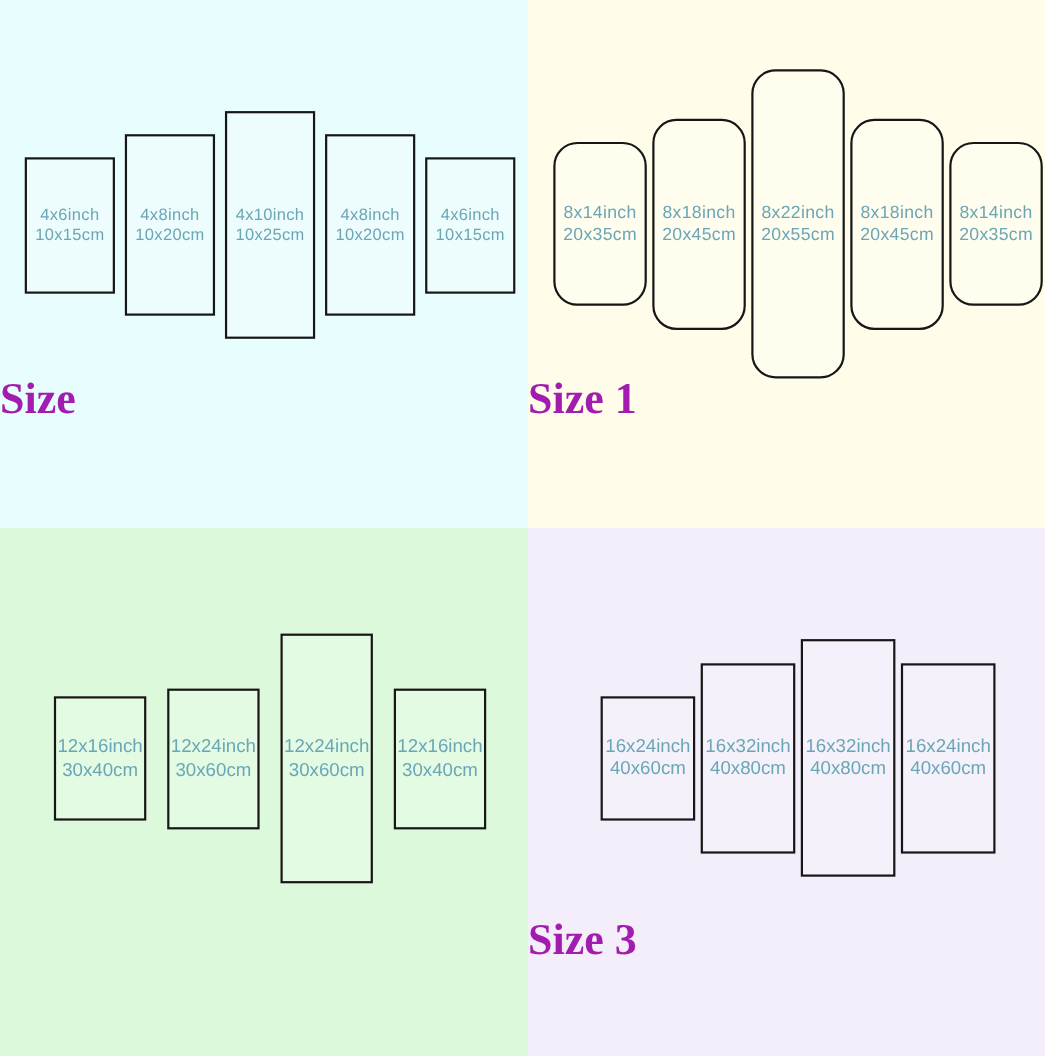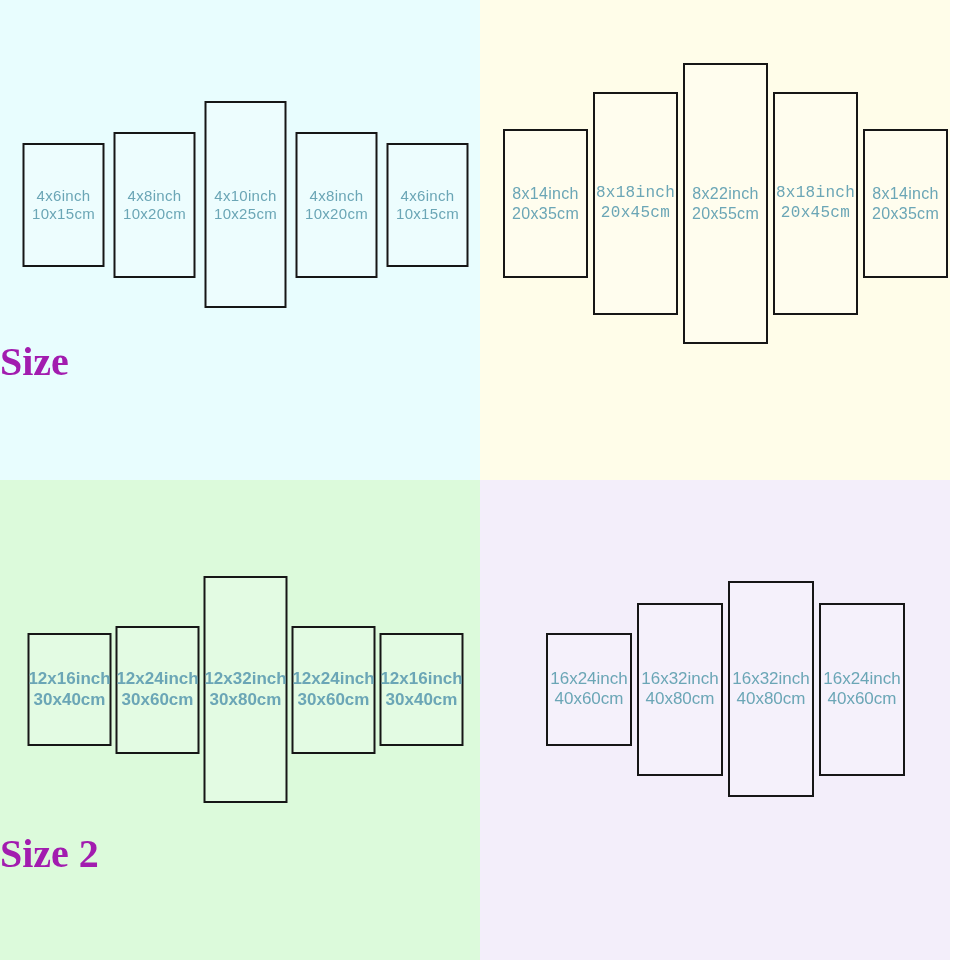--- a/index.html
+++ b/index.html
@@ -24,43 +24,43 @@
   .panels {
     position: absolute;
     left: 50%;
     transform: translateX(-50%);
     display: flex;
     align-items: center;
     padding-left: 11px;
   }
   .q0 .panels { top: 101px; height: 207px; gap: 9px; }
   .q1 .panels { top: 85px;  height: 237px; gap: 5px; }
-  .q2 .panels { top: 96px;  height: 227px; gap: 4px; font-weight: bold; }
+  .q2 .panels { top: 96px;  height: 227px; gap: 19px; }
   .q3 .panels { top: 101px; height: 216px; gap: 5px; }
 
   .panel {
     box-sizing: border-box;
     border: 2px solid #161616;
     background: rgba(255,255,255,0.22);
     display: flex;
     align-items: center;
     justify-content: center;
     flex: 0 0 auto;
   }
   .q0 .panel { width: 82px; }
-  .q1 .panel { width: 85px; }
+  .q1 .panel { width: 85px; border-radius: 22px; }
   .q2 .panel { width: 84px; }
   .q3 .panel { width: 86px; }
 
   .q0 .panel:nth-child(1), .q0 .panel:nth-child(5) { height: 124px; }
-  .q0 .panel:nth-child(2), .q0 .panel:nth-child(4) { height: 146px; }
+  .q0 .panel:nth-child(2), .q0 .panel:nth-child(4) { height: 165px; }
   .q0 .panel:nth-child(3)                          { height: 207px; align-items: center; }
 
   .q1 .panel:nth-child(1), .q1 .panel:nth-child(5) { height: 149px; }
-  .q1 .panel:nth-child(2), .q1 .panel:nth-child(4) { height: 223px; font-family: Liberation Mono, monospace; }
+  .q1 .panel:nth-child(2), .q1 .panel:nth-child(4) { height: 192px; }
   .q1 .panel:nth-child(3)                          { height: 281px; }
 
   .q2 .panel:nth-child(1), .q2 .panel:nth-child(5) { height: 113px; }
   .q2 .panel:nth-child(2), .q2 .panel:nth-child(4) { height: 128px; }
   .q2 .panel:nth-child(3)                          { height: 227px; }
 
   .q3 .panel:nth-child(1), .q3 .panel:nth-child(5) { height: 113px; }
   .q3 .panel:nth-child(2), .q3 .panel:nth-child(4) { height: 173px; }
   .q3 .panel:nth-child(3)                          { height: 216px; }
 
@@ -166,56 +166,50 @@
           <div>20x45cm</div>
         </div>
       </div>
       <div class="panel">
         <div class="panel-label">
           <div>8x14inch</div>
           <div>20x35cm</div>
         </div>
       </div>
     </div>
+    <h2 class="quad-title">Size 1</h2>
   </section>
 
   <section class="quad q2">
     <div class="panels">
       <div class="panel">
         <div class="panel-label">
           <div>12x16inch</div>
           <div>30x40cm</div>
         </div>
       </div>
       <div class="panel">
         <div class="panel-label">
           <div>12x24inch</div>
           <div>30x60cm</div>
         </div>
       </div>
       <div class="panel">
         <div class="panel-label">
-          <div>12x32inch</div>
-          <div>30x80cm</div>
-        </div>
-      </div>
-      <div class="panel">
-        <div class="panel-label">
           <div>12x24inch</div>
           <div>30x60cm</div>
         </div>
       </div>
       <div class="panel">
         <div class="panel-label">
           <div>12x16inch</div>
           <div>30x40cm</div>
         </div>
       </div>
     </div>
-    <h2 class="quad-title">Size 2</h2>
   </section>
 
   <section class="quad q3">
     <div class="panels">
       <div class="panel">
         <div class="panel-label">
           <div>16x24inch</div>
           <div>40x60cm</div>
         </div>
       </div>
@@ -231,17 +225,18 @@
           <div>40x80cm</div>
         </div>
       </div>
       <div class="panel">
         <div class="panel-label">
           <div>16x24inch</div>
           <div>40x60cm</div>
         </div>
       </div>
     </div>
+    <h2 class="quad-title">Size 3</h2>
   </section>
 
   <div class="right-strip"></div>
 
 </div>
 
 </body></html>

